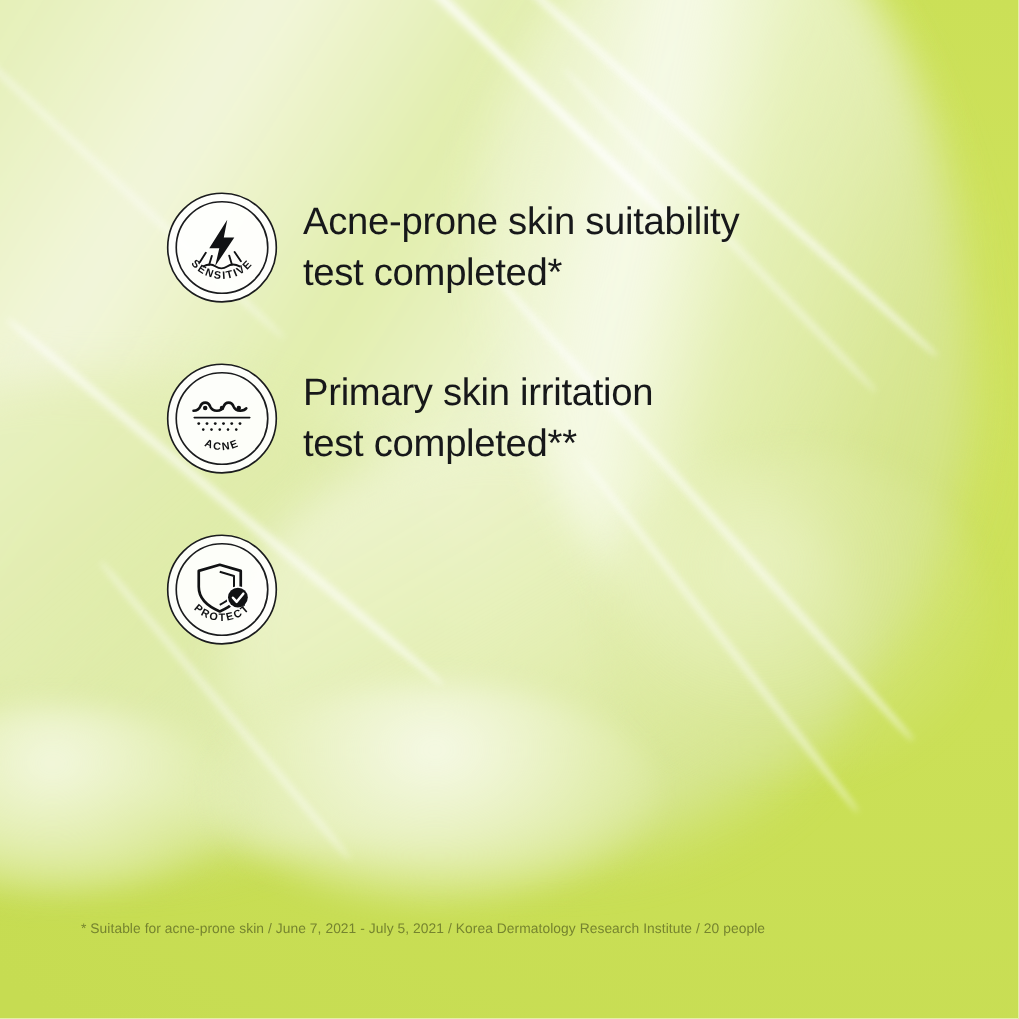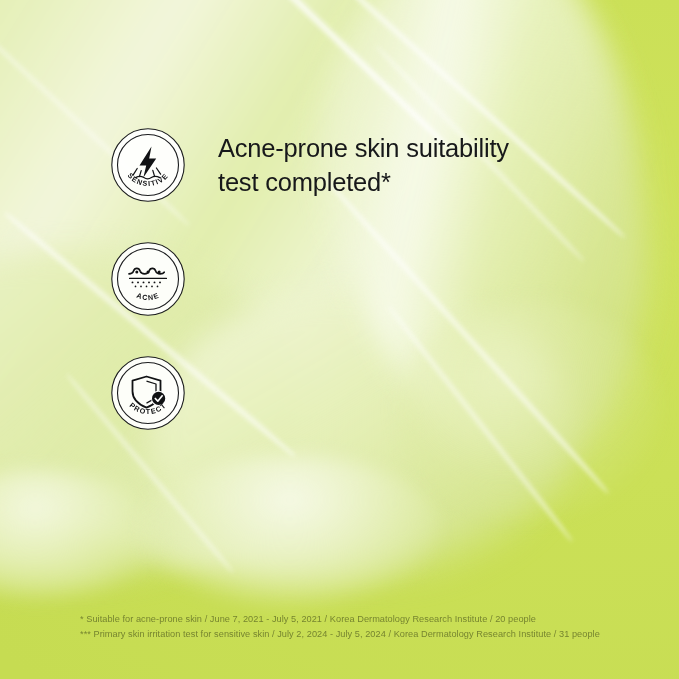--- a/index.html
+++ b/index.html
@@ -158,33 +158,33 @@
 
   .badge {
     flex: 0 0 auto;
     width: 76px;
     height: 76px;
     position: relative;
   }
   .badge svg { display: block; }
 
   .feature-text {
-    margin-left: 32px;
+    margin-left: 16px;
     color: #17181a;
     font-size: 25.5px;
     line-height: 34px;
     font-weight: 400;
     letter-spacing: -0.2px;
     white-space: pre-line;
   }
 
   
   .footnotes {
     position: absolute;
-    left: 80px;
+    left: 54px;
     top: 612px;
     width: 580px;
   }
   .footnote {
     color: #6f7d2c;
     font-size: 9.2px;
     line-height: 15.2px;
     letter-spacing: 0.05px;
     white-space: nowrap;
     opacity: 0.92;
@@ -264,20 +264,22 @@
                 <circle cx="42.0" cy="45.4" r="0.85"></circle>
                 <circle cx="47.5" cy="45.4" r="0.85"></circle>
               </g>
             </g>
             <path id="arc-acne" d="M15.5 46 A26 26 0 0 0 60.5 46" fill="none"></path>
             <text font-family="'Liberation Sans', sans-serif" font-size="7.2" font-weight="700" letter-spacing="1.1" fill="#111214">
               <textPath href="#arc-acne" startOffset="50%" text-anchor="middle">ACNE</textPath>
             </text>
           </svg>
         </div>
+        <div class="feature-text"><span>Primary skin irritation</span>
+<span>test completed**</span></div>
       </div>
 
       <div class="feature-row">
         <div class="badge">
           <svg width="76" height="76" viewBox="0 0 76 76" aria-hidden="true">
             <circle cx="38" cy="38" r="36.2" fill="#ffffff" fill-opacity="0.93" stroke="#1b1c1e" stroke-width="1.1"></circle>
             <circle cx="38" cy="38" r="30.5" fill="none" stroke="#1b1c1e" stroke-width="1.1"></circle>
             <g>
               <path d="M36.5 21.5 L50.5 25.6 L50.5 36.2 q0 10.6 -14 16.4 q-14 -5.8 -14 -16.4 L22.5 25.6 Z" stroke="#111214" stroke-width="1.8" fill="none" stroke-linejoin="round"></path>
               <path d="M36.5 26.2 L46.0 29.0 L46.0 36.4 q0 7.6 -9.5 11.8" stroke="#111214" stroke-width="1.3" fill="none" stroke-linejoin="round"></path>
@@ -290,17 +292,16 @@
               <textPath href="#arc-protect" startOffset="50%" text-anchor="middle">PROTECT</textPath>
             </text>
           </svg>
         </div>
       </div>
 
     </div>
 
     <div class="footnotes">
       <div class="footnote">* Suitable for acne-prone skin / June 7, 2021 - July 5, 2021 / Korea Dermatology Research Institute / 20 people</div>
-      <div class="footnote">*** Primary skin irritation test for sensitive skin / July 2, 2024 - July 5, 2024 / Korea Dermatology Research Institute / 31 people</div>
     </div>
 
   </div>
 </div>
 
 </body></html>

